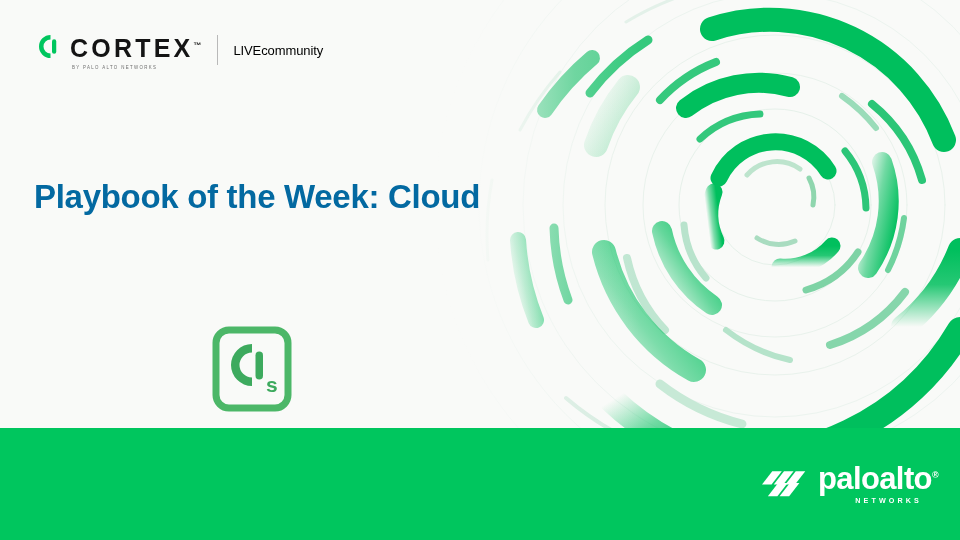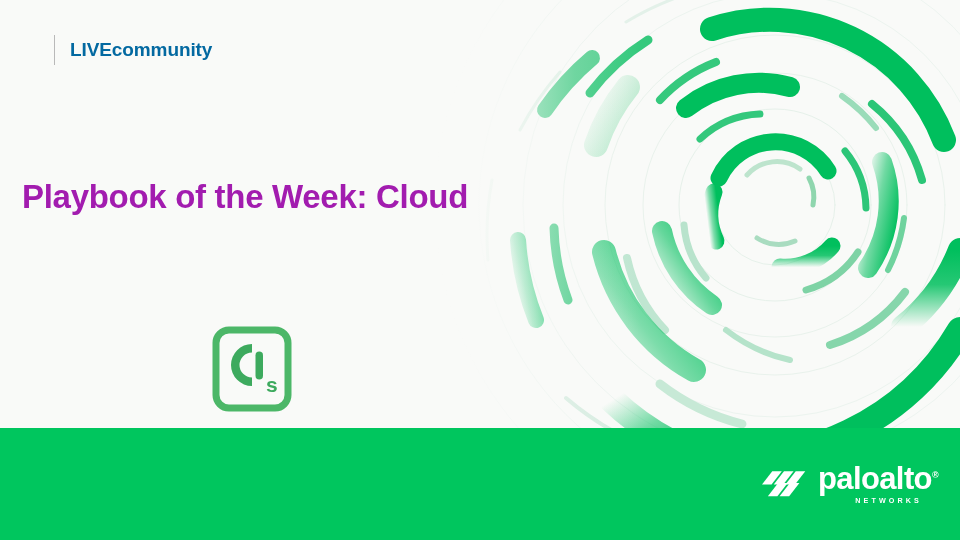--- a/index.html
+++ b/index.html
@@ -104,37 +104,37 @@
     transform: scaleY(1.05);
   }
   #brand-divider {
     width: 1px;
     height: 30px;
     background: #b9b9b9;
     margin: 0 15px 0 16px;
     flex: 0 0 auto;
   }
   #livecommunity {
-    font-size: 19px;
-    font-weight: bold;
-    color: #0369a1;
+    font-size: 13px;
+    font-weight: normal;
+    color: #000000;
     letter-spacing: -0.1px;
     white-space: nowrap;
   }
 
   
   #headline {
     position: absolute;
-    left: 22px;
+    left: 34px;
     top: 152px;
     width: 560px;
     font-size: 33px;
     font-weight: bold;
     line-height: 46px;
-    color: #a21caf;
+    color: #0369a1;
     letter-spacing: -0.3px;
   }
   #headline .hl-line {
     display: block;
     white-space: nowrap;
   }
 
   
   #product-badge {
     position: absolute;
@@ -286,20 +286,30 @@
         <path d="M 842 96  A 160 160 0 0 1 876 128" stroke="#9adcb9" stroke-width="6"></path>
         <path d="M 904 218 A 160 160 0 0 1 888 270" stroke="#6fd39e" stroke-width="6"></path>
         <path d="M 790 360 A 160 160 0 0 1 726 330" stroke="#b5e3ca" stroke-width="6"></path>
       </g>
     </svg>
     <div id="art-fade"></div>
   </div>
 
   <div id="brand">
 
+    <div id="cortex-lockup">
+      <svg id="cortex-mark" viewBox="0 0 100 100" aria-hidden="true">
+        <path d="M50 4 A46 46 0 1 0 50 96 L50 78 A28 28 0 1 1 50 22 Z" fill="#00c65e"></path>
+        <rect x="56" y="21" width="17" height="58" rx="8.5" fill="#00c65e"></rect>
+      </svg>
+      <div id="cortex-words">
+        <div id="cortex-wordmark"><span>CORTEX</span><span id="cortex-tm">™</span></div>
+        <div id="cortex-byline">BY PALO ALTO NETWORKS</div>
+      </div>
+    </div>
 
     <div id="brand-divider"></div>
 
     <div id="livecommunity">LIVEcommunity</div>
   </div>
 
   <h1 id="headline">
     <span class="hl-line">Playbook of the Week: Cloud</span>
   </h1>
 

